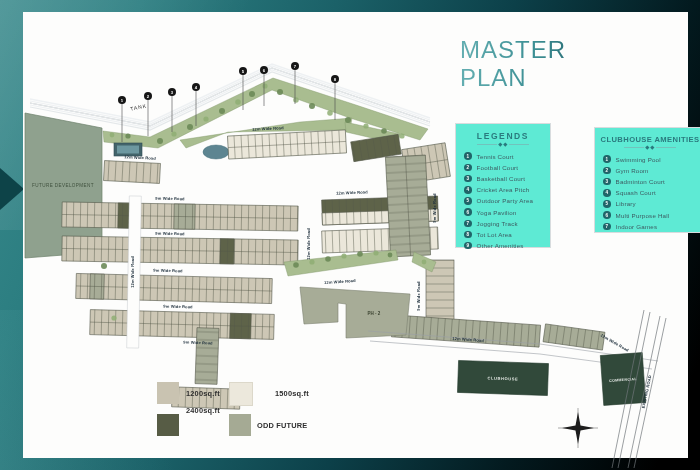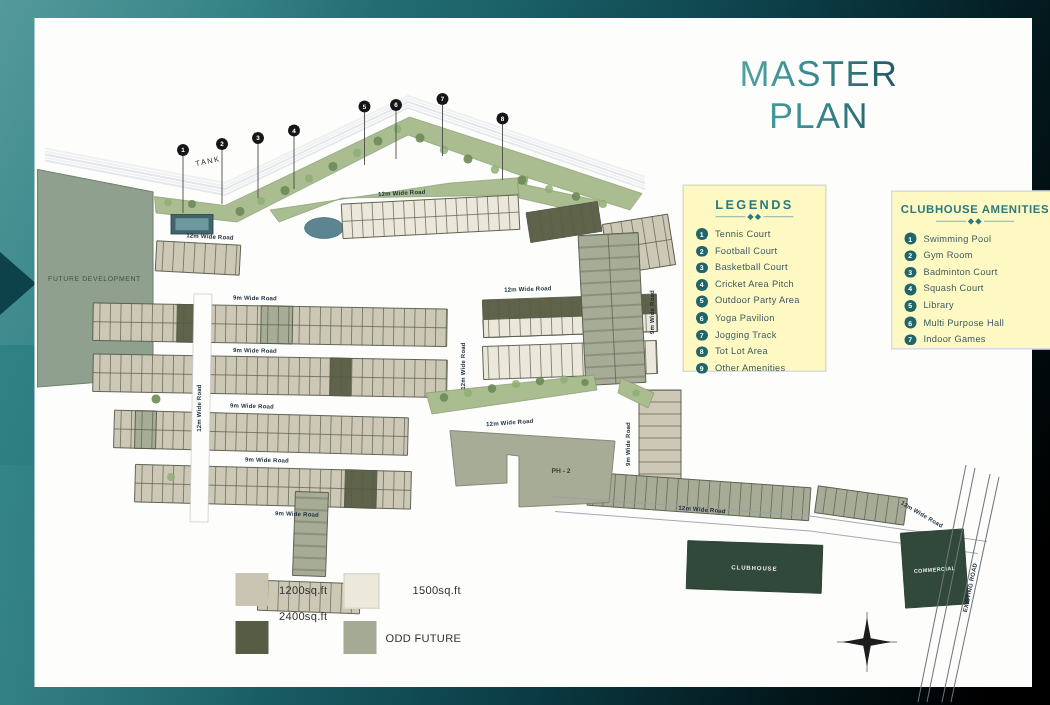--- a/index.html
+++ b/index.html
@@ -8,44 +8,44 @@
   .bg{position:absolute;inset:0;
       background:linear-gradient(112deg,#38898b 0%,#2c7e81 16%,#1b6168 38%,#0c4049 58%,#031a1f 78%,#000 95%)}
   .bg-streak1{position:absolute;left:0;top:0;width:340px;height:230px;
       background:linear-gradient(118deg,rgba(255,255,255,.14),rgba(255,255,255,0) 55%)}
   .bg-streak2{position:absolute;left:0;bottom:0;width:220px;height:160px;
       background:linear-gradient(64deg,rgba(160,220,220,.10),rgba(0,0,0,0) 60%)}
   .bg-tri{position:absolute;left:0;top:168px;width:24px;height:42px;background:#0d4348;
       clip-path:polygon(0 0,100% 50%,0 100%)}
   .card{position:absolute;left:23px;top:12px;width:665px;height:446px;background:#fdfdfc}
   .map-svg{position:absolute;left:0;top:0;width:700px;height:470px}
-  .page-title{position:absolute;left:460px;top:36px;width:172px;text-align:center;
+  .page-title{position:absolute;left:460px;top:36px;width:172px;
       font-size:24px;font-weight:400;letter-spacing:1px;
       background:linear-gradient(90deg,#63aeb1 0%,#3a8d92 45%,#153f4a 100%);
       -webkit-background-clip:text;background-clip:text;color:transparent}
-  .panel{position:absolute;border:1px solid #d8dcde;background:#fef9c3}
+  .panel{position:absolute;border:1px solid #d8dcde;background:#5eead4}
   .panel-legends{left:455px;top:123px;width:94px;height:123px}
   .panel-club{left:594px;top:127px;width:110px;height:104px}
   .panel h3{margin:7px 2px 2px;text-align:center;color:#2a7a7e;font-weight:700}
   .panel-legends h3{font-size:8.5px;letter-spacing:1.6px}
   .panel-club h3{font-size:7.6px;letter-spacing:.4px}
   .rule{display:flex;align-items:center;justify-content:center;gap:2px;margin:0 0 5px}
   .rule i{display:block;height:1px;background:#7fa9ac;width:20px;transform:scaleY(.6)}
   .rule b{display:block;width:2.6px;height:2.6px;background:#2a7a7e;transform:rotate(45deg)}
   .panel ul{list-style:none;margin:0;padding:0 4px 0 8px}
   .panel li{display:flex;align-items:center;gap:5px;height:11.2px}
   .badge{width:7.6px;height:7.6px;border-radius:50%;background:#206569;color:#fff;
       font-size:4.6px;font-weight:700;display:flex;align-items:center;justify-content:center;flex:0 0 auto}
   .itxt{font-size:6.2px;color:#3d5c62;letter-spacing:.2px;white-space:nowrap}
   .sw{position:absolute;width:22px;height:22px}
   .sw1{left:157px;top:382px;background:#c9c3b1}
   .sw2{left:229px;top:382px;background:#ece8dc;border:1px solid #dcd8ca}
   .sw3{left:157px;top:414px;background:#575c45}
   .sw4{left:229px;top:414px;background:#a5aa94}
-  .swl{position:absolute;font-size:7.4px;font-weight:400;color:#2e2e2e;letter-spacing:.2px}
+  .swl{position:absolute;font-size:7.4px;font-weight:700;color:#2e2e2e;letter-spacing:.2px}
   .swl1{left:186px;top:389px}.swl2{left:275px;top:389px}
   .swl3{left:186px;top:406px}.swl4{left:257px;top:421px}
   
   .pl{stroke:#54584a;stroke-width:.6}
   .tan{fill:#cdc7b5}.cream{fill:#ebe7da}.olv{fill:#5e6349}.sag{fill:#a7ac97}
   .mid{stroke:#54584a;stroke-width:.45}
   .roadln{stroke:#9aa0a6;stroke-width:.6;fill:none}
   .rlabel{font-size:4px;fill:#1c2d3a;font-weight:700;letter-spacing:.15px;text-anchor:middle}
   .stem{stroke:#4a4a4a;stroke-width:.6}
   .pin{fill:#161616}

